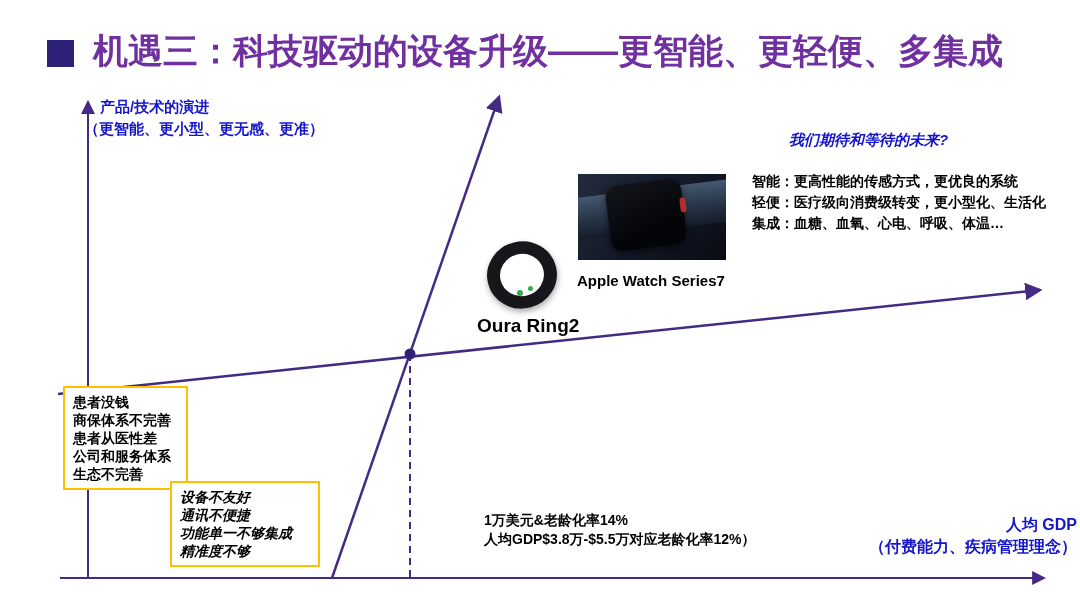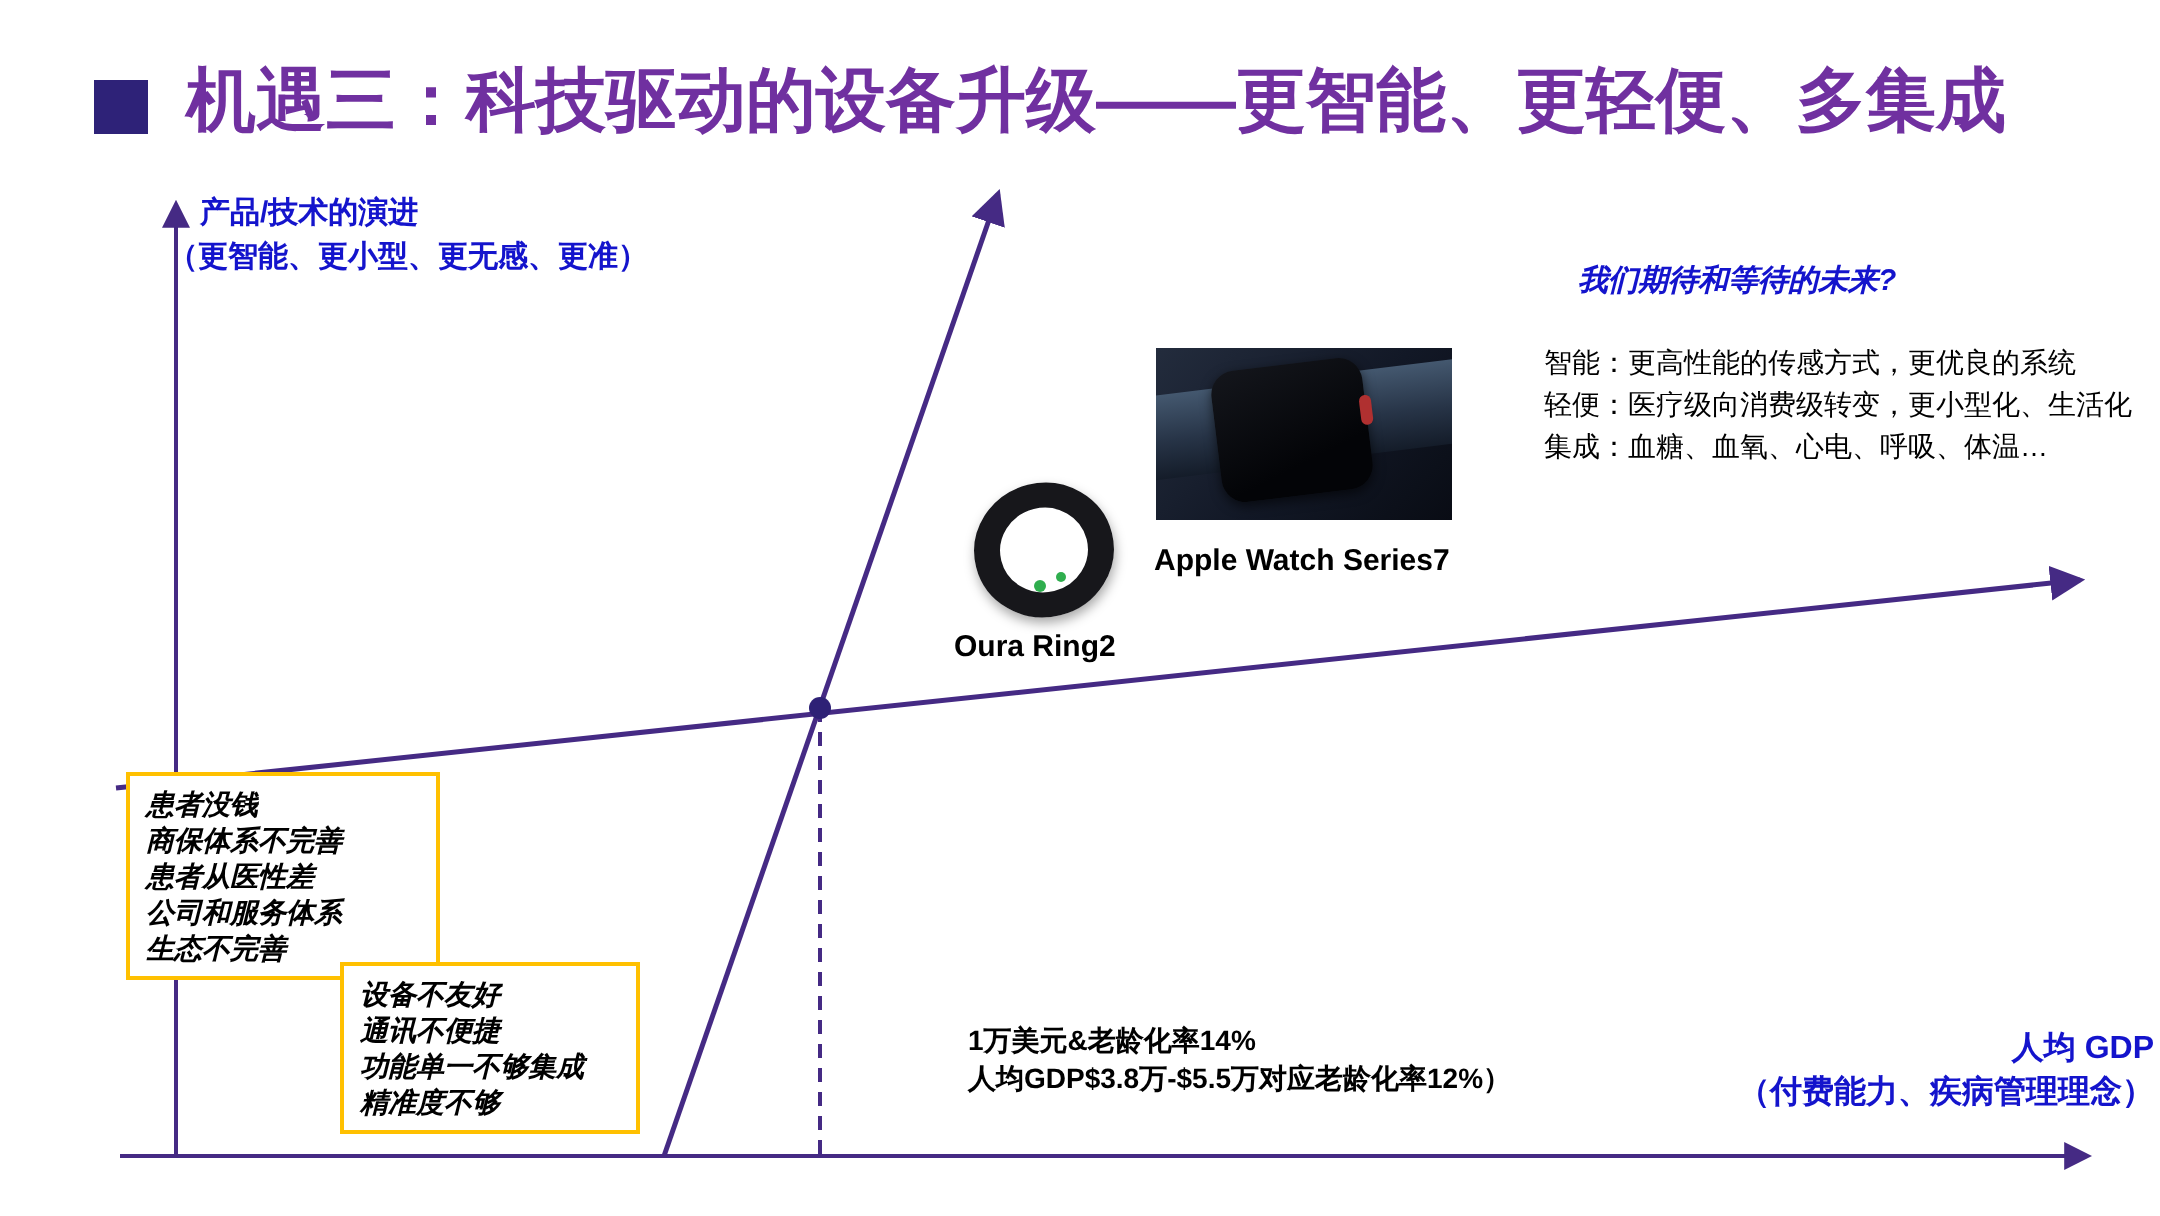--- a/index.html
+++ b/index.html
@@ -69,23 +69,23 @@
     left: 789px; top: 131px;
     color: #1414cc;
     font-weight: bold;
     font-style: italic;
     font-size: 15px;
     white-space: nowrap;
     text-align: right;
   }
   .future-lines {
     position: absolute;
-    left: 772px; top: 171px;
+    left: 752px; top: 171px;
     color: #000000;
-    font-weight: normal;
+    font-weight: bold;
     font-size: 14px;
     line-height: 21px;
     white-space: nowrap;
   }
 
   
   .watch-img {
     position: absolute;
     left: 578px; top: 174px;
     width: 148px; height: 86px;
@@ -137,38 +137,38 @@
     transform: rotate(-14deg) scaleY(0.96);
     box-shadow: inset 0 2px 3px rgba(255,255,255,0.30), 0 3px 6px rgba(0,0,0,0.35);
   }
   .ring-sensor { position: absolute; border-radius: 50%; background: #2fae4e; }
   .ring-sensor.s1 { left: 30px; top: 50px; width: 6px; height: 6px; }
   .ring-sensor.s2 { left: 41px; top: 46px; width: 5px; height: 5px; }
   .ring-label {
     position: absolute;
     left: 477px; top: 315px;
     font-weight: bold;
-    font-size: 15px;
+    font-size: 19px;
     color: #000;
     white-space: nowrap;
   }
 
   
   .barrier-box {
     position: absolute;
     border: 2px solid #ffc000;
     background: #ffffff;
     font-weight: bold;
     font-size: 14px;
     line-height: 18px;
     color: #000;
     padding: 5px 8px;
     white-space: nowrap;
   }
-  .barrier-box.eco { left: 63px; top: 386px; width: 157px; font-style: italic; }
+  .barrier-box.eco { left: 63px; top: 386px; width: 125px; }
   .barrier-box.dev { left: 170px; top: 481px; width: 150px; font-style: italic; }
 
   
   .threshold-note {
     position: absolute;
     left: 438px; top: 511px;
     font-weight: bold;
     font-size: 14px;
     line-height: 19px;
     color: #000;

